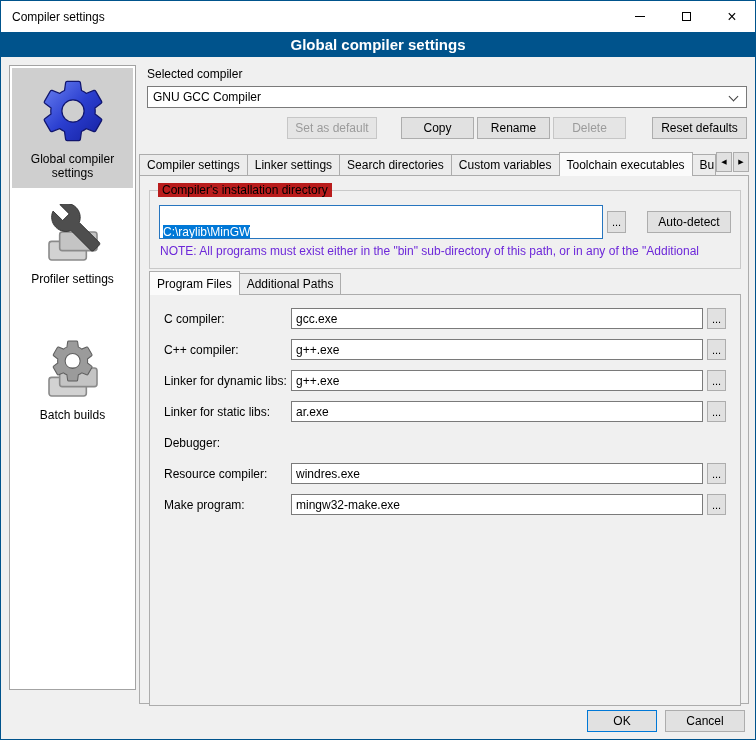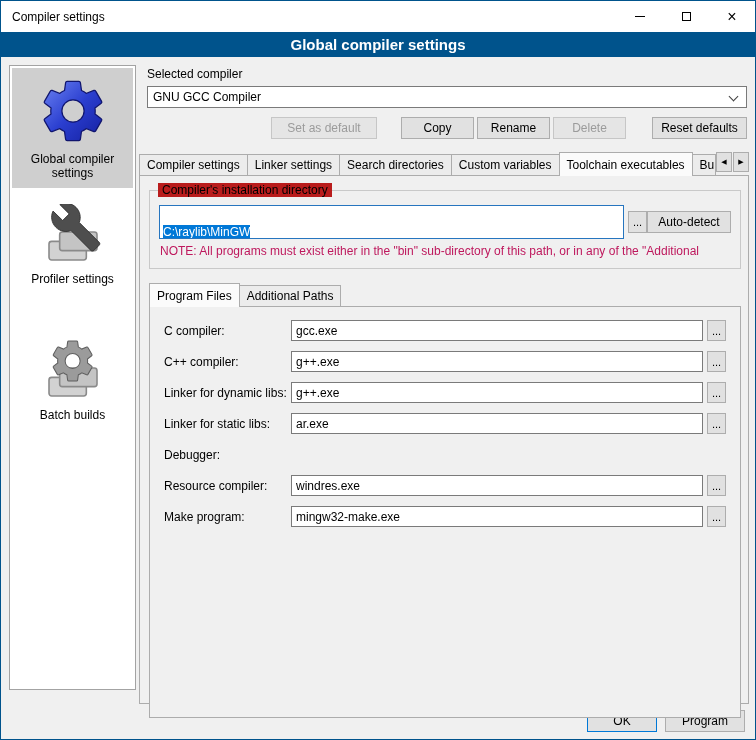--- a/index.html
+++ b/index.html
@@ -39,21 +39,21 @@
   .combo { position:relative; height:22px; background:#FFFFFF; border:1px solid #7A7A7A; line-height:20px; padding:0 22px 0 5px; cursor:default; white-space:nowrap; overflow:hidden; }
   .combo .chevron { position:absolute; right:9px; top:6px; width:7px; height:7px; border-right:1.5px solid #404040; border-bottom:1.5px solid #404040; transform:rotate(45deg); }
   #compiler-combo { margin:0 2px 0 8px; }
 
   .btn { height:22px; background:#E1E1E1; border:1px solid #ADADAD; font-family:"Liberation Sans",sans-serif; font-size:12px; cursor:default; }
   .btn.disabled { color:#9B9B9B; background:#E5E5E5; border-color:#C6C6C6; }
   .btn.default-focus { border:1px solid #0078D7; }
 
   .actions-row { display:flex; justify-content:flex-end; margin:9px 2px 0 0; }
   .actions-row .btn { margin-left:3px; }
-  #btn-set-default { width:106px; }
+  #btn-set-default { width:90px; }
   #btn-copy { width:73px; margin-left:24px; }
   #btn-rename { width:73px; }
   #btn-delete { width:73px; }
   #btn-reset { width:95px; margin-left:26px; }
 
   
   .tabs { display:flex; align-items:flex-end; margin-top:13px; position:relative; z-index:2; }
   .tab { padding:3px 7px 4px; border:1px solid #ACACAC; border-bottom:none; background:#ECECEC; height:21px; line-height:14px; white-space:nowrap; cursor:default; margin-right:-1px; }
   .tab.active { background:#FBFBFB; height:24px; padding-top:5px; margin-bottom:-1px; position:relative; z-index:3; }
   .tab.clipped { max-width:36px; overflow:hidden; padding-right:0; }
@@ -62,25 +62,25 @@
 
   .tab-panel { border:1px solid #ACACAC; background:#F0F0F0; height:529px; position:relative; z-index:1; padding:10px 7px 7px 9px; }
 
   
   .groupbox { position:relative; border:1px solid #C9C9C9; padding:14px 9px 8px; margin-top:4px; }
   .groupbox > .group-title { position:absolute; top:-8px; left:8px; background:#b91c1c; padding:0 4px; }
   .dir-row { display:flex; align-items:center; }
   .fake-input { flex:1; height:22px; background:#fff; border:1px solid #2675BF; line-height:20px; padding:16px 3px; overflow:hidden; white-space:nowrap; cursor:text; }
   .sel-text { background:#0078D7; color:#fff; }
   .browse-btn { width:19px; height:22px; background:#E1E1E1; border:1px solid #ADADAD; font-size:11px; line-height:12px; cursor:default; margin-left:4px; }
-  #autodetect-btn { width:84px; margin-left:0; }
-  .note { display:block; color:#be185d; margin:5px 0 2px 1px; white-space:nowrap; overflow:hidden; }
-
-  
-  .subtabs { margin-top:14px; }
+  #autodetect-btn { width:84px; margin-left:21px; }
+  .note { display:block; color:#6d28d9; margin:5px 0 2px 1px; white-space:nowrap; overflow:hidden; }
+
+  
+  .subtabs { margin-top:2px; }
   .sub-panel { border:1px solid #ACACAC; background:#F0F0F0; height:412px; padding:13px 14px; position:relative; z-index:1; }
 
   .field-row { display:flex; align-items:center; margin-bottom:10px; height:21px; }
   .field-label { width:127px; flex:none; }
   .text-input { flex:1; height:21px; border:1px solid #7A7A7A; background:#fff; font-family:"Liberation Sans",sans-serif; font-size:12px; padding:0 4px; }
   .field-row .browse-btn { height:21px; }
   .combo.small { flex:1; height:21px; line-height:19px; background:#ECECEC; }
 
   
   .footer { position:absolute; right:10px; bottom:9px; display:flex; }
@@ -241,17 +241,17 @@
             <input class="text-input" value="mingw32-make.exe" style="">
             <button class="browse-btn">...</button>
           </div>
 
         </div>
       </div>
     </div>
 
     <div class="footer">
       <button class="btn default-focus" id="ok-btn">OK</button>
-      <button class="btn" id="cancel-btn">Program</button>
+      <button class="btn" id="cancel-btn">Cancel</button>
     </div>
 
   </div>
 </div>
 
 </body></html>

